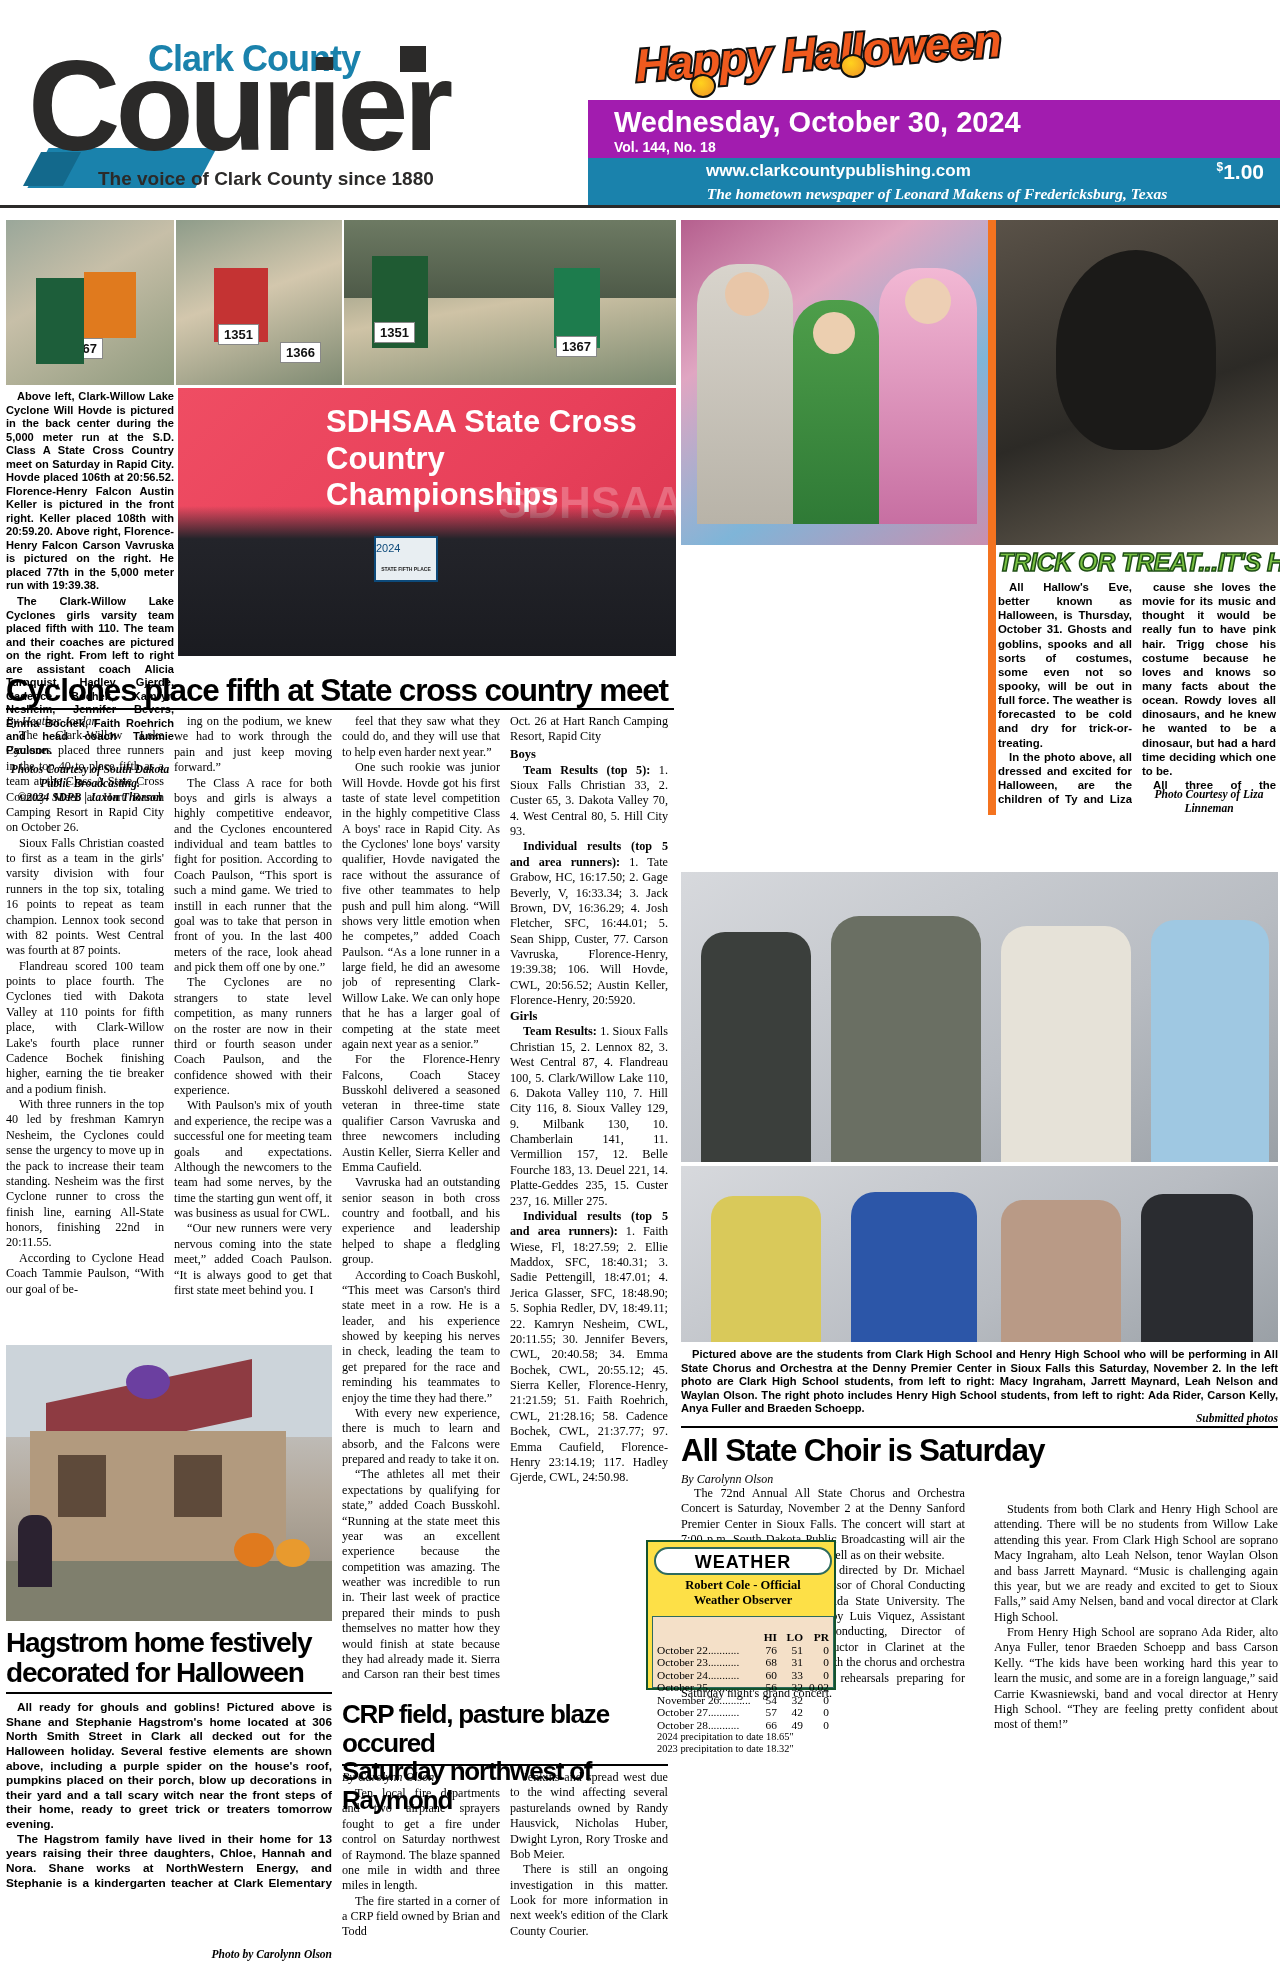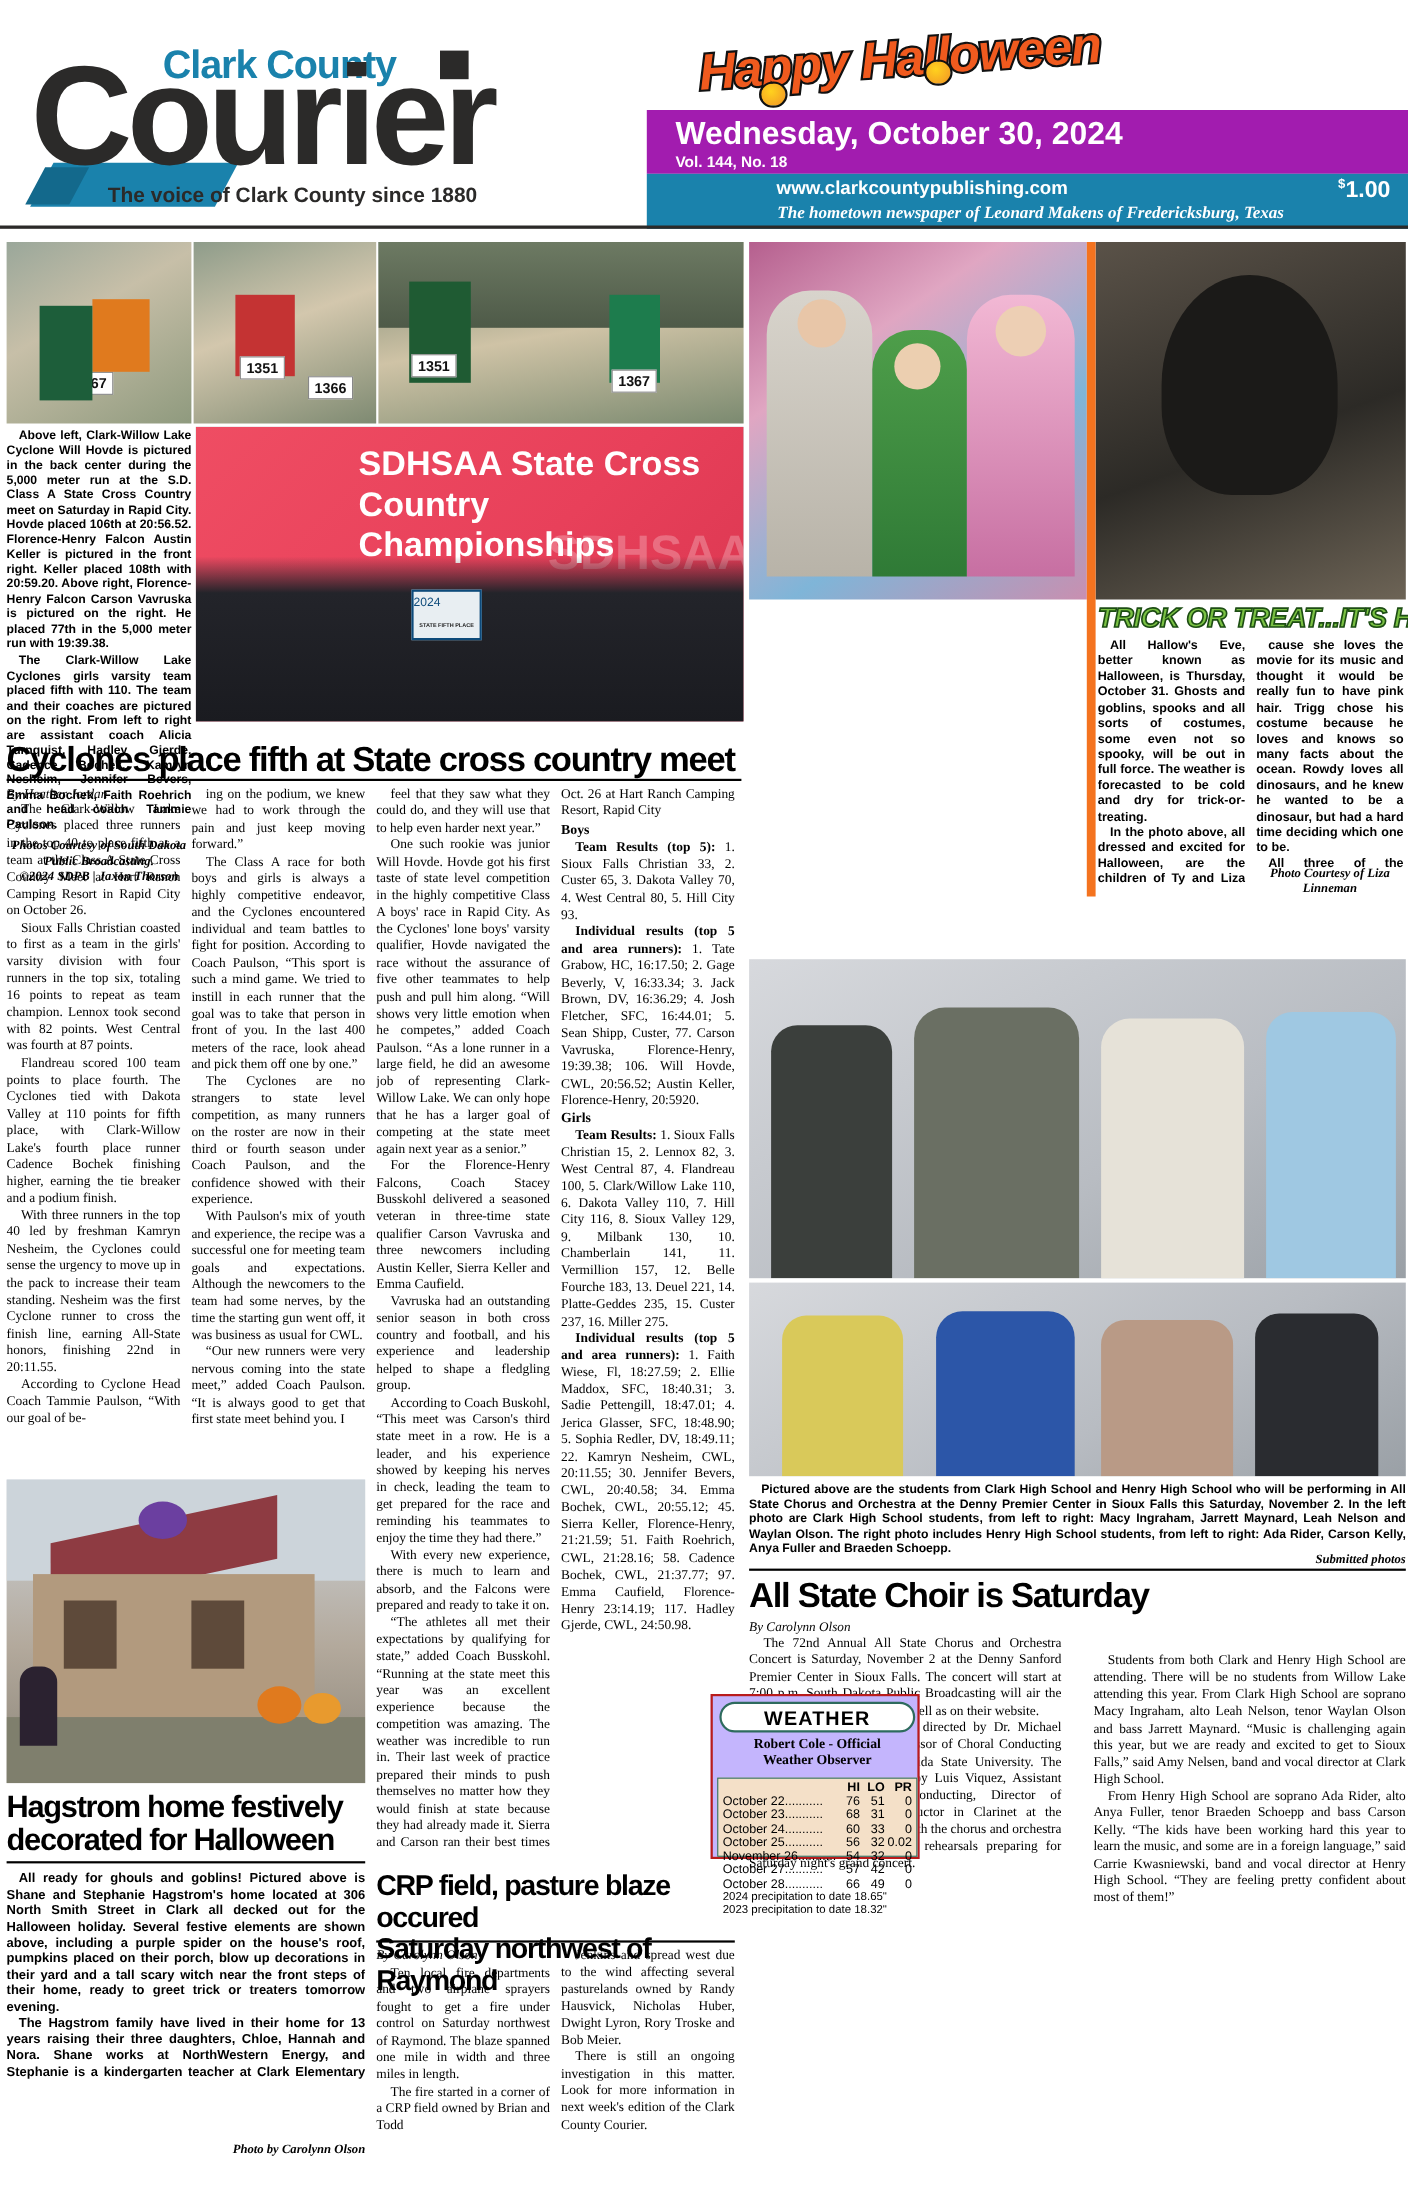--- a/index.html
+++ b/index.html
@@ -185,39 +185,39 @@
     text-align: justify;
   }
   .body-sans p { text-indent: 11px; }
 
   .rule-thin { position:absolute; background:#000; }
 
   
   .wx-box {
     position: absolute; left: 646px; top: 1540px;
     width: 190px; height: 150px;
-    border: 2px solid #b91c1c;
-    background: #c4b5fd;
+    border: 2px solid #14532d;
+    background: #fde047;
   }
   .wx-head {
     position:absolute; left:6px; top:5px; width:178px; height:28px;
     background:#fff; border:2px solid #2e6b5e; border-radius:14px;
     font-family:"Liberation Sans", sans-serif; font-weight:bold;
     font-size:18px; text-align:center; line-height:26px; letter-spacing:1px;
   }
   .wx-obs {
     position:absolute; left:4px; top:36px; width:182px;
     font-family:"Liberation Serif", serif; font-weight:bold;
     font-size:12.5px; text-align:center; line-height:1.2; color:#000;
   }
   .wx-table {
     position:absolute; left:4px; top:74px; width:182px; height:72px;
     background:#f4e0c8; border:1px solid #2e6b5e;
-    font-family:Liberation Sans, sans-serif; font-size:11.4px;
-    padding:2px 4px;
+    font-family:Liberation Serif, serif; font-size:11.4px;
+    padding:14px 4px;
   }
   .wx-table table { width:100%; border-collapse:collapse; }
   .wx-table td { padding:0; line-height:1.1; }
   .wx-d { text-align:left; white-space:nowrap; }
   .wx-n { text-align:right; width:26px; }
   .wx-hdr td { font-weight:bold; text-align:right; }
   .wx-foot { font-size:10.4px; line-height:1.12; }
 
   .hl-trick {
     font-family: "Liberation Sans", sans-serif;

